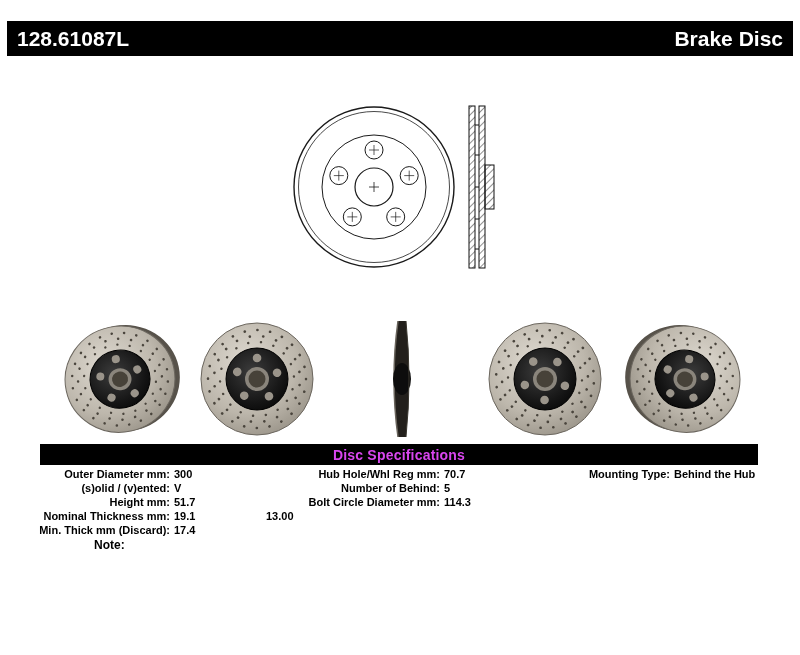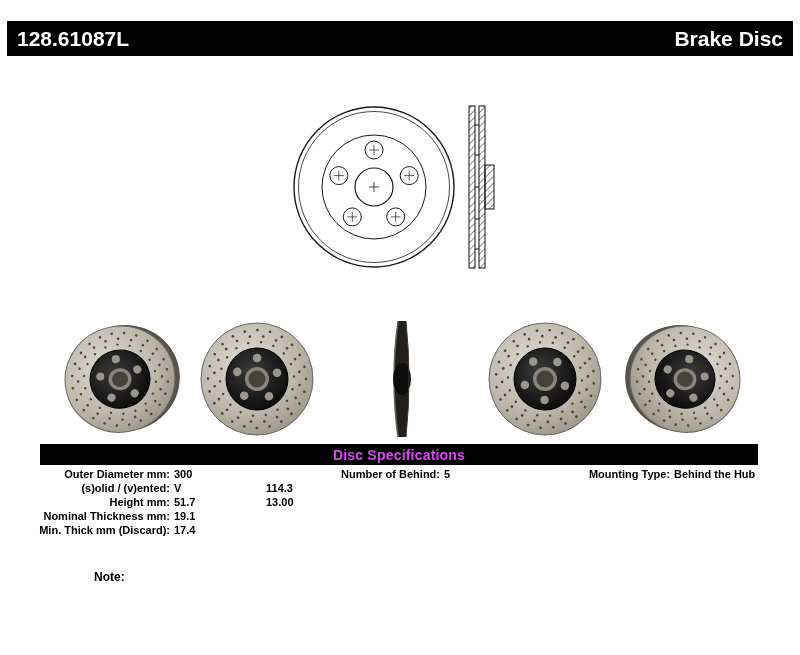--- a/index.html
+++ b/index.html
@@ -22,21 +22,21 @@
   }
 
   .spec-col { position:absolute; top:467px; font-size:11px; font-weight:bold; line-height:14px; }
   .spec-row { display:flex; white-space:nowrap; }
   .spec-label { display:inline-block; text-align:right; }
   .spec-value { margin-left:4px; text-align:right; }
   .col-left  { left:32px; }  .col-left  .spec-label { width:138px; }
   .col-mid   { left:262px; } .col-mid   .spec-label { width:178px; }
   .col-right { left:556px; } .col-right .spec-label { width:114px; }
 
-  .note { position:absolute; left:94px; top:570px; font-size:12px; font-weight:bold; }
+  .note { position:absolute; left:94px; top:538px; font-size:12px; font-weight:bold; }
 </style>
 </head>
 <body>
 
 <div class="page">
 
   <svg width="0" height="0" style="position:absolute" aria-hidden="true">
     <defs>
       <radialGradient id="gDisc" cx="40%" cy="35%" r="75%">
         <stop offset="0%" stop-color="#ded9d0"></stop>
@@ -165,24 +165,29 @@
       <span class="spec-value">19.1</span>
     </div>
     <div class="spec-row">
       <span class="spec-label">Min. Thick mm (Discard):</span>
       <span class="spec-value">17.4</span>
     </div>
   </div>
 
   <div class="spec-col col-mid">
     <div class="spec-row">
+      <span class="spec-label">Hub Hole/Whl Reg mm:</span>
+      <span class="spec-value">70.7</span>
+    </div>
+    <div class="spec-row">
       <span class="spec-label">Number of Behind:</span>
       <span class="spec-value">5</span>
     </div>
     <div class="spec-row">
+      <span class="spec-label">Bolt Circle Diameter mm:</span>
       <span class="spec-value">114.3</span>
     </div>
     <div class="spec-row">
       <span class="spec-value">13.00</span>
     </div>
   </div>
 
   <div class="spec-col col-right">
     <div class="spec-row">
       <span class="spec-label">Mounting Type:</span>

